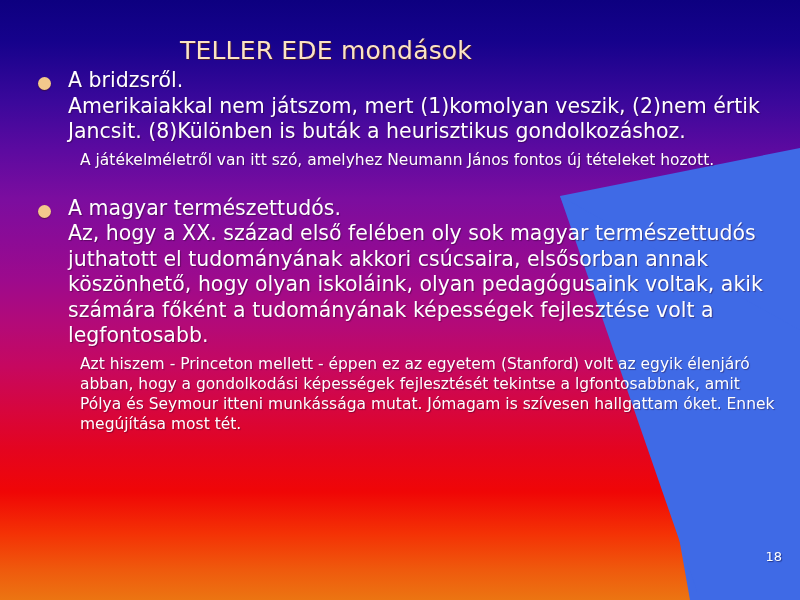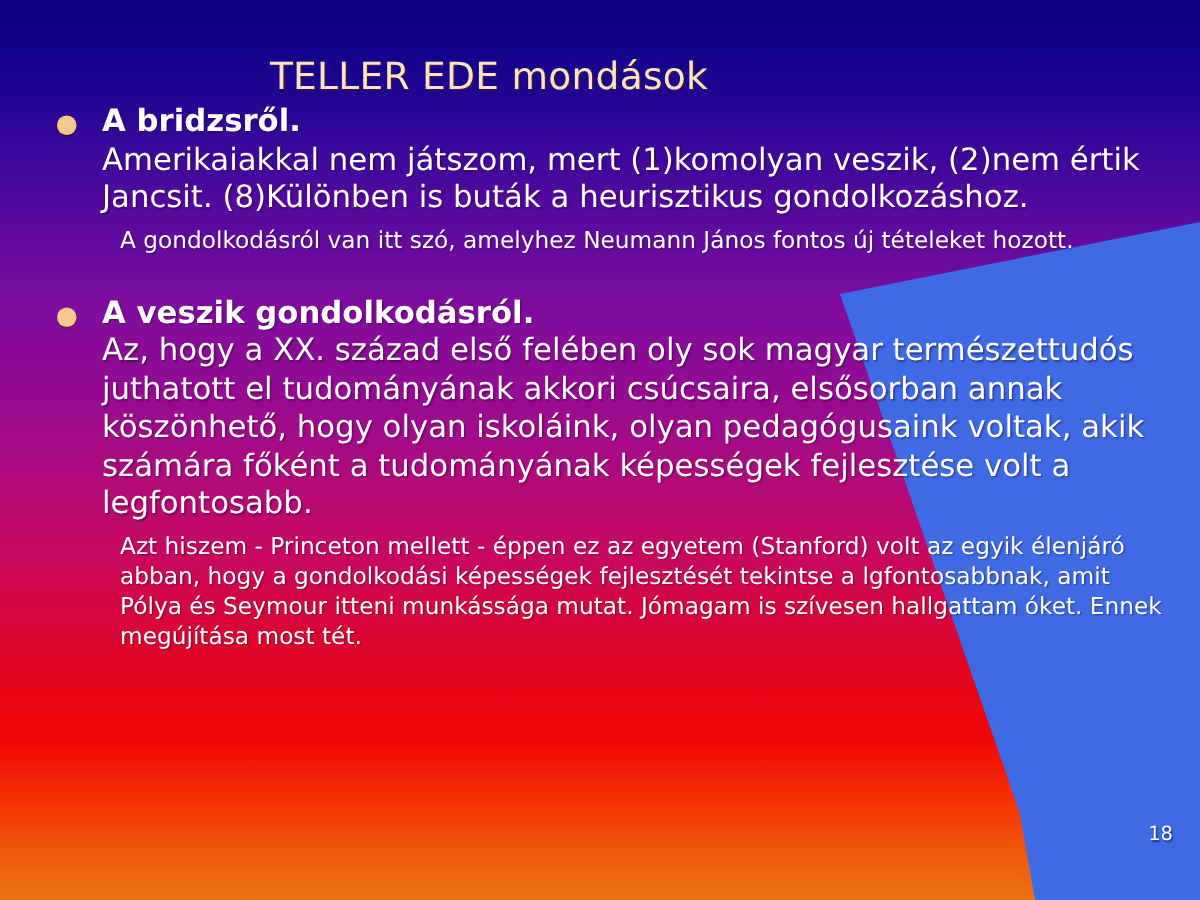--- a/index.html
+++ b/index.html
@@ -76,21 +76,21 @@
     background: #f3c98c;
     box-shadow: 0 1px 1px rgba(60,20,0,0.5);
   }
   .lvl1 {
     color: #ffffff;
     font-size: 20.5px;
     line-height: 25.5px;
     text-shadow: 1px 1px 1px rgba(40,0,40,0.45);
   }
   .lvl1 .strong {
-    font-weight: bold;
+    font-weight: normal;
     margin-top: 13px;
   }
   .lvl2 {
     color: #ffffff;
     font-size: 15.5px;
     line-height: 20px;
     margin-top: 5px;
     padding-left: 12px;
     text-shadow: 1px 1px 1px rgba(40,0,40,0.4);
   }
@@ -131,29 +131,29 @@
     <div class="slide-title">TELLER EDE mondások</div>
 
     <div class="body-area">
 
       <div class="bullet-block">
         <span class="bullet-dot"></span>
         <div class="lvl1">
           <span class="strong">A bridzsről.</span><br>
           <span>Amerikaiakkal nem játszom, mert (1)komolyan veszik, (2)nem értik Jancsit.  (8)Különben is buták a heurisztikus gondolkozáshoz.</span>
         </div>
-        <div class="lvl2">A gondolkodásról van itt szó, amelyhez Neumann János fontos új tételeket hozott.</div>
+        <div class="lvl2">A játékelméletről van itt szó, amelyhez Neumann János fontos új tételeket hozott.</div>
       </div>
 
       <div class="gap"></div>
 
       <div class="bullet-block">
         <span class="bullet-dot"></span>
         <div class="lvl1">
-          <span class="strong">A veszik gondolkodásról.</span><br>
+          <span class="strong">A magyar természettudós.</span><br>
           <span>Az, hogy a XX. század első felében oly sok magyar természettudós juthatott el tudományának akkori csúcsaira, elsősorban annak köszönhető, hogy olyan iskoláink, olyan pedagógusaink voltak, akik számára főként a tudományának képességek fejlesztése volt a legfontosabb.</span>
         </div>
         <div class="lvl2">Azt hiszem - Princeton mellett - éppen ez az egyetem (Stanford) volt az egyik élenjáró abban, hogy a gondolkodási képességek fejlesztését tekintse a lgfontosabbnak, amit Pólya és Seymour itteni munkássága mutat. Jómagam is szívesen hallgattam óket. Ennek megújítása most tét.</div>
       </div>
 
     </div>
 
 
     <div class="page-number">18</div>
 

